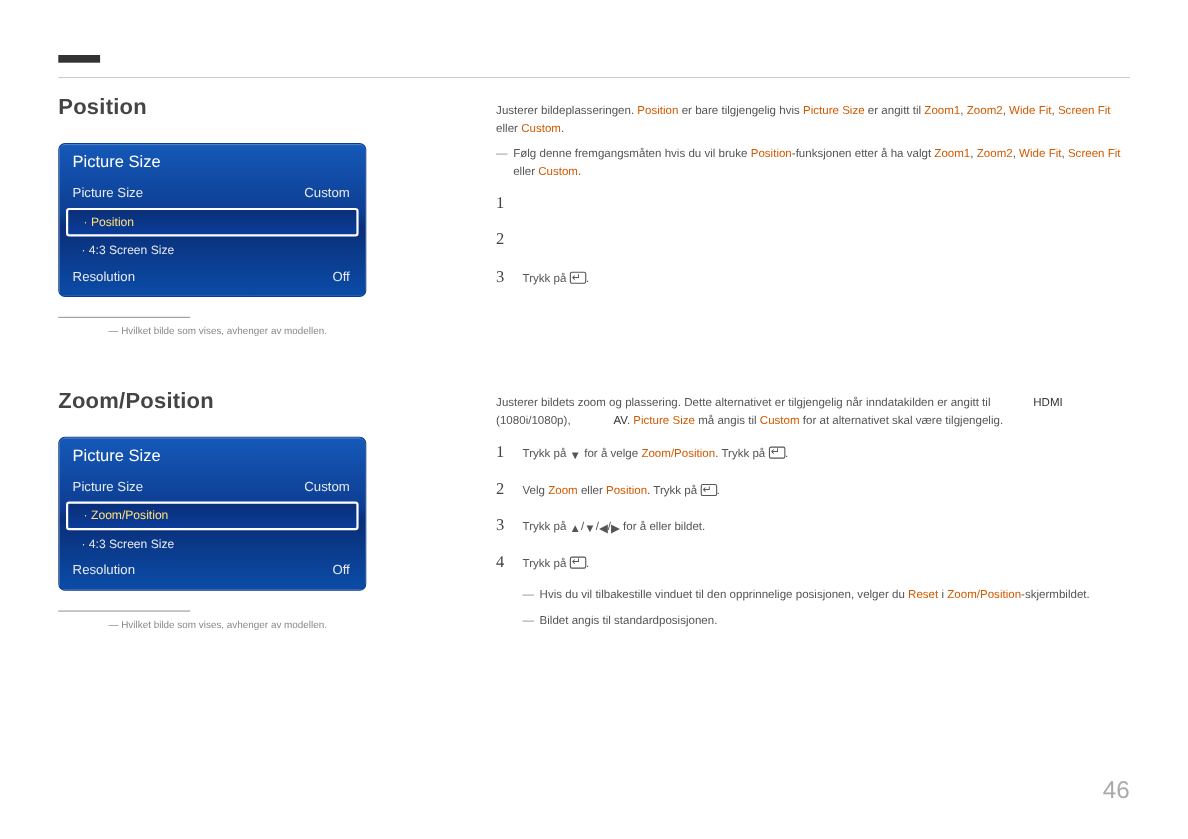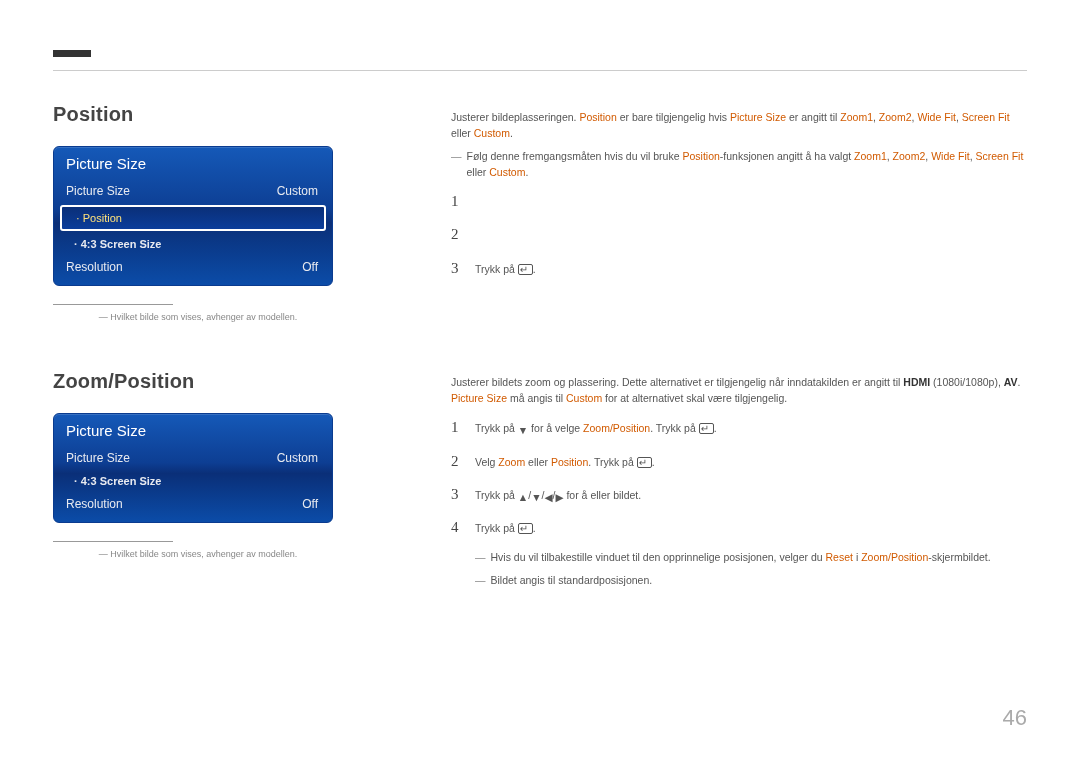--- a/index.html
+++ b/index.html
@@ -1,49 +1,49 @@
 <!DOCTYPE html>
 <html><head>
 <meta charset="utf-8">
 <style>
   * { box-sizing: border-box; margin: 0; padding: 0; }
   html, body { width: 1080px; height: 763px; background: #fff; font-family: "Segoe UI", Arial, sans-serif; color: #4a4a4a; font-size: 11px; }
   .page { position: relative; width: 1080px; height: 763px; }
   .chapter-mark { position: absolute; left: 53px; top: 50px; width: 38px; height: 7px; background: #333; }
   .top-rule { position: absolute; left: 53px; right: 53px; top: 70px; height: 0; border-top: 1px solid #ccc; }
-  .columns { position: absolute; left: 53px; top: 103px; right: 53px; display: flex; gap: 108px; }
+  .columns { position: absolute; left: 53px; top: 87px; right: 53px; display: flex; gap: 108px; }
   .left-col { width: 290px; flex-shrink: 0; }
   .right-col { flex: 1; padding-top: 6px; }
 
   h2.section { font-size: 20px; font-weight: 600; color: #444; margin-bottom: 20px; letter-spacing: 0.2px; }
 
   .osd {
     width: 280px; border-radius: 6px; overflow: hidden;
     background: linear-gradient(180deg,#1559b8 0%, #0d3e93 45%, #0a2f78 55%, #0b4ca8 100%);
     border: 1px solid #0a3b8f;
     box-shadow: 0 1px 0 rgba(255,255,255,0.15) inset;
   }
   .osd-title { color: #fff; font-size: 15px; padding: 8px 12px 7px; font-weight: 500; }
   .osd-row { display: flex; justify-content: space-between; color: #e8eaf0; font-size: 12px; padding: 5px 14px 5px 12px; }
-  .osd-sub { color: #e8eaf0; font-size: 11px; padding: 5px 14px 5px 20px; font-weight: bold; }
+  .osd-sub { color: #e8eaf0; font-size: 11px; padding: 5px 14px 5px 20px; }
   .osd-sel {
     margin: 2px 6px; border: 2px solid #fff; border-radius: 3px;
     background: linear-gradient(180deg,#0a2f78,#0b3d9a);
   }
   .osd-sel .osd-sub { color: #ffe17a; font-weight: 500; padding: 5px 20px 5px 14px; }
   .osd-bottom-space { height: 6px; }
 
   .caption-rule { border-top: 0.5px solid #999; margin: 18px 0 6px; width: 120px; }
   .caption { font-size: 9px; color: #888; line-height: 1.4; text-align: center; }
 
   .sec2 { margin-top: 46px; }
 
   .body-text { font-size: 10.5px; color: #555; line-height: 1.55; }
   .body-text .kw { color: #d15a00; font-weight: 500; }
-  .body-text .kw-b { color: #333; font-weight: 700; }
+  .body-text .kw-b { color: #333; font-weight: 400; margin-left: 36px; }
   .note { display: flex; gap: 5px; margin: 6px 0 4px; }
   .note-dash { flex-shrink: 0; color: #888; }
   .step { display: flex; gap: 12px; margin: 10px 0; align-items: baseline; }
   .step-num { font-size: 15px; color: #444; font-weight: 400; width: 12px; font-family: Georgia, serif; flex-shrink:0; }
   .step-body { flex: 1; }
 
   .glyph { display: inline-block; vertical-align: -2px; }
   .enter-icon { display: inline-block; width: 15px; height: 11px; border: 1.2px solid #555; border-radius: 2px; position: relative; vertical-align: -2px; }
   .enter-icon::after { content: "↵"; position: absolute; left: 1px; top: -3px; font-size: 10px; color: #555; }
 
@@ -83,20 +83,23 @@
 
       <div class="sec2">
         <h2 class="section">Zoom/Position</h2>
 
         <div class="osd">
           <div class="osd-title">Picture Size</div>
           <div class="osd-row">
             <span>Picture Size</span>
             <span>Custom</span>
           </div>
+          <div class="osd-sel">
+            <div class="osd-sub"><span>· </span><span>Zoom/Position</span></div>
+          </div>
           <div class="osd-sub"><span>· </span><span>4:3 Screen Size</span></div>
           <div class="osd-row">
             <span>Resolution</span>
             <span>Off</span>
           </div>
           <div class="osd-bottom-space"></div>
         </div>
 
         <div class="caption-rule"></div>
         <div class="caption">― <span>Hvilket bilde som vises, avhenger av modellen.</span></div>
@@ -105,21 +108,21 @@
 
     <div class="right-col">
 
       <div class="body-text">
         <span>Justerer bildeplasseringen. </span><span class="kw">Position</span><span> er bare tilgjengelig hvis </span><span class="kw">Picture Size</span><span> er angitt til </span><span class="kw">Zoom1</span>, <span class="kw">Zoom2</span>, <span class="kw">Wide Fit</span>, <span class="kw">Screen Fit</span><span> eller </span><span class="kw">Custom</span>.
       </div>
 
       <div class="note body-text">
         <span class="note-dash">―</span>
         <span>
-          <span>Følg denne fremgangsmåten hvis du vil bruke </span><span class="kw">Position</span><span>-funksjonen angitt å ha valgt </span><span class="kw">Zoom1</span>, <span class="kw">Zoom2</span>, <span class="kw">Wide Fit</span>, <span class="kw">Screen Fit</span><span> eller </span><span class="kw">Custom</span>.
+          <span>Følg denne fremgangsmåten hvis du vil bruke </span><span class="kw">Position</span><span>-funksjonen etter å ha valgt </span><span class="kw">Zoom1</span>, <span class="kw">Zoom2</span>, <span class="kw">Wide Fit</span>, <span class="kw">Screen Fit</span><span> eller </span><span class="kw">Custom</span>.
         </span>
       </div>
 
       <div class="step body-text">
         <div class="step-num">1</div>
       </div>
 
       <div class="step body-text">
         <div class="step-num">2</div>
       </div>

